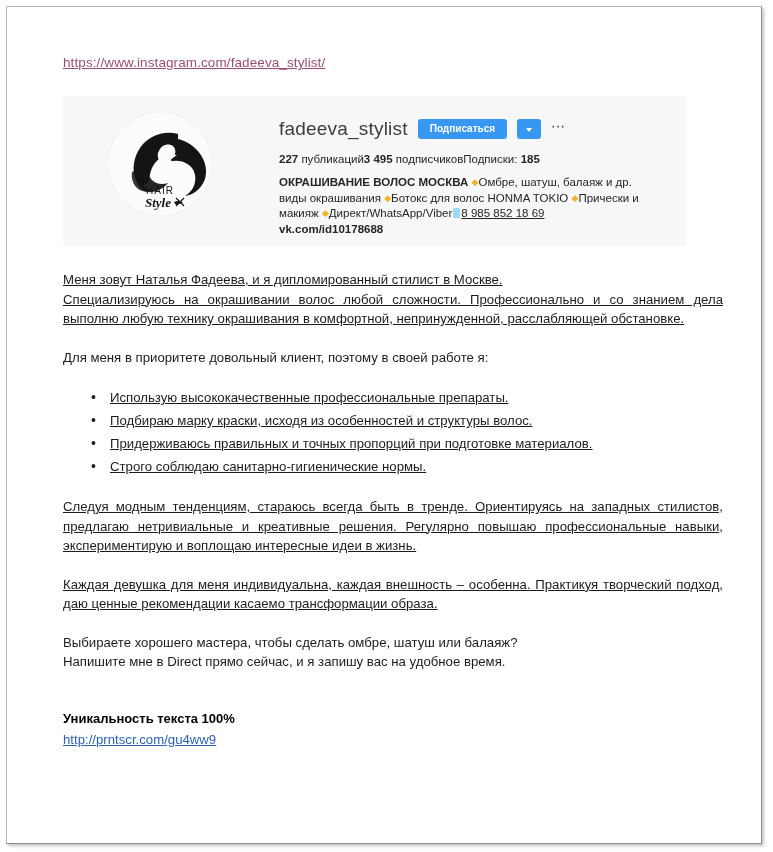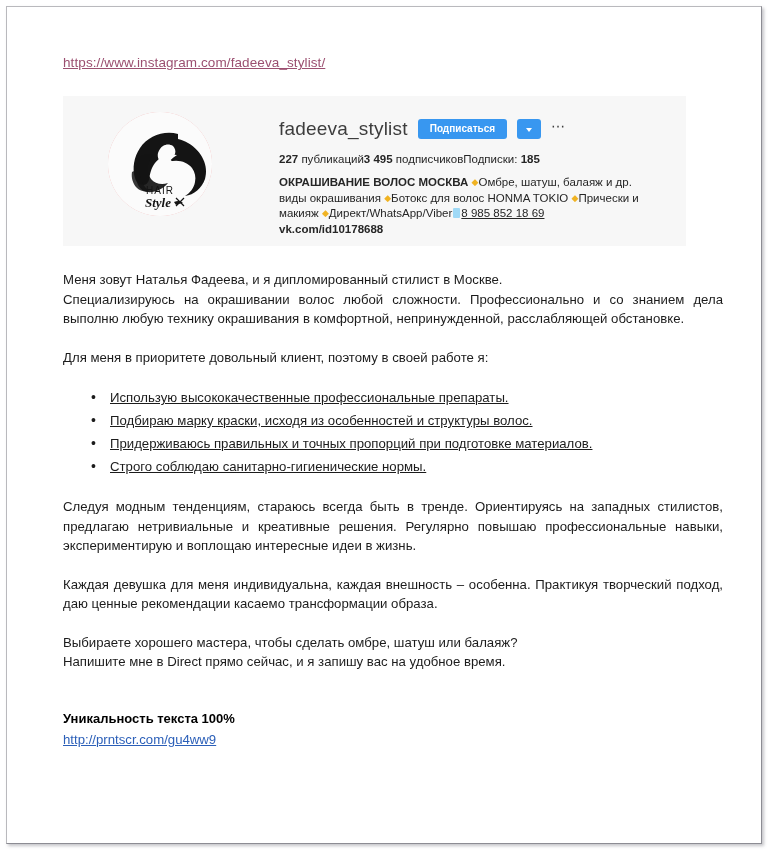--- a/index.html
+++ b/index.html
@@ -188,21 +188,21 @@
   
   .doc-text {
     font-family: "Liberation Sans", sans-serif;
     font-size: 13.2px;
     color: #1c1c1c;
     line-height: 19.5px;
   }
   .para {
     margin: 0 0 19px 0;
   }
-  .para.justify { text-align: justify; }
+  .para.justify { text-align: justify; text-decoration: underline; }
 
   .bullets {
     margin: 0 0 19px 0;
     padding: 0;
     list-style: none;
     text-decoration: underline;
   }
   .bullets li {
     position: relative;
     padding-left: 47px;

